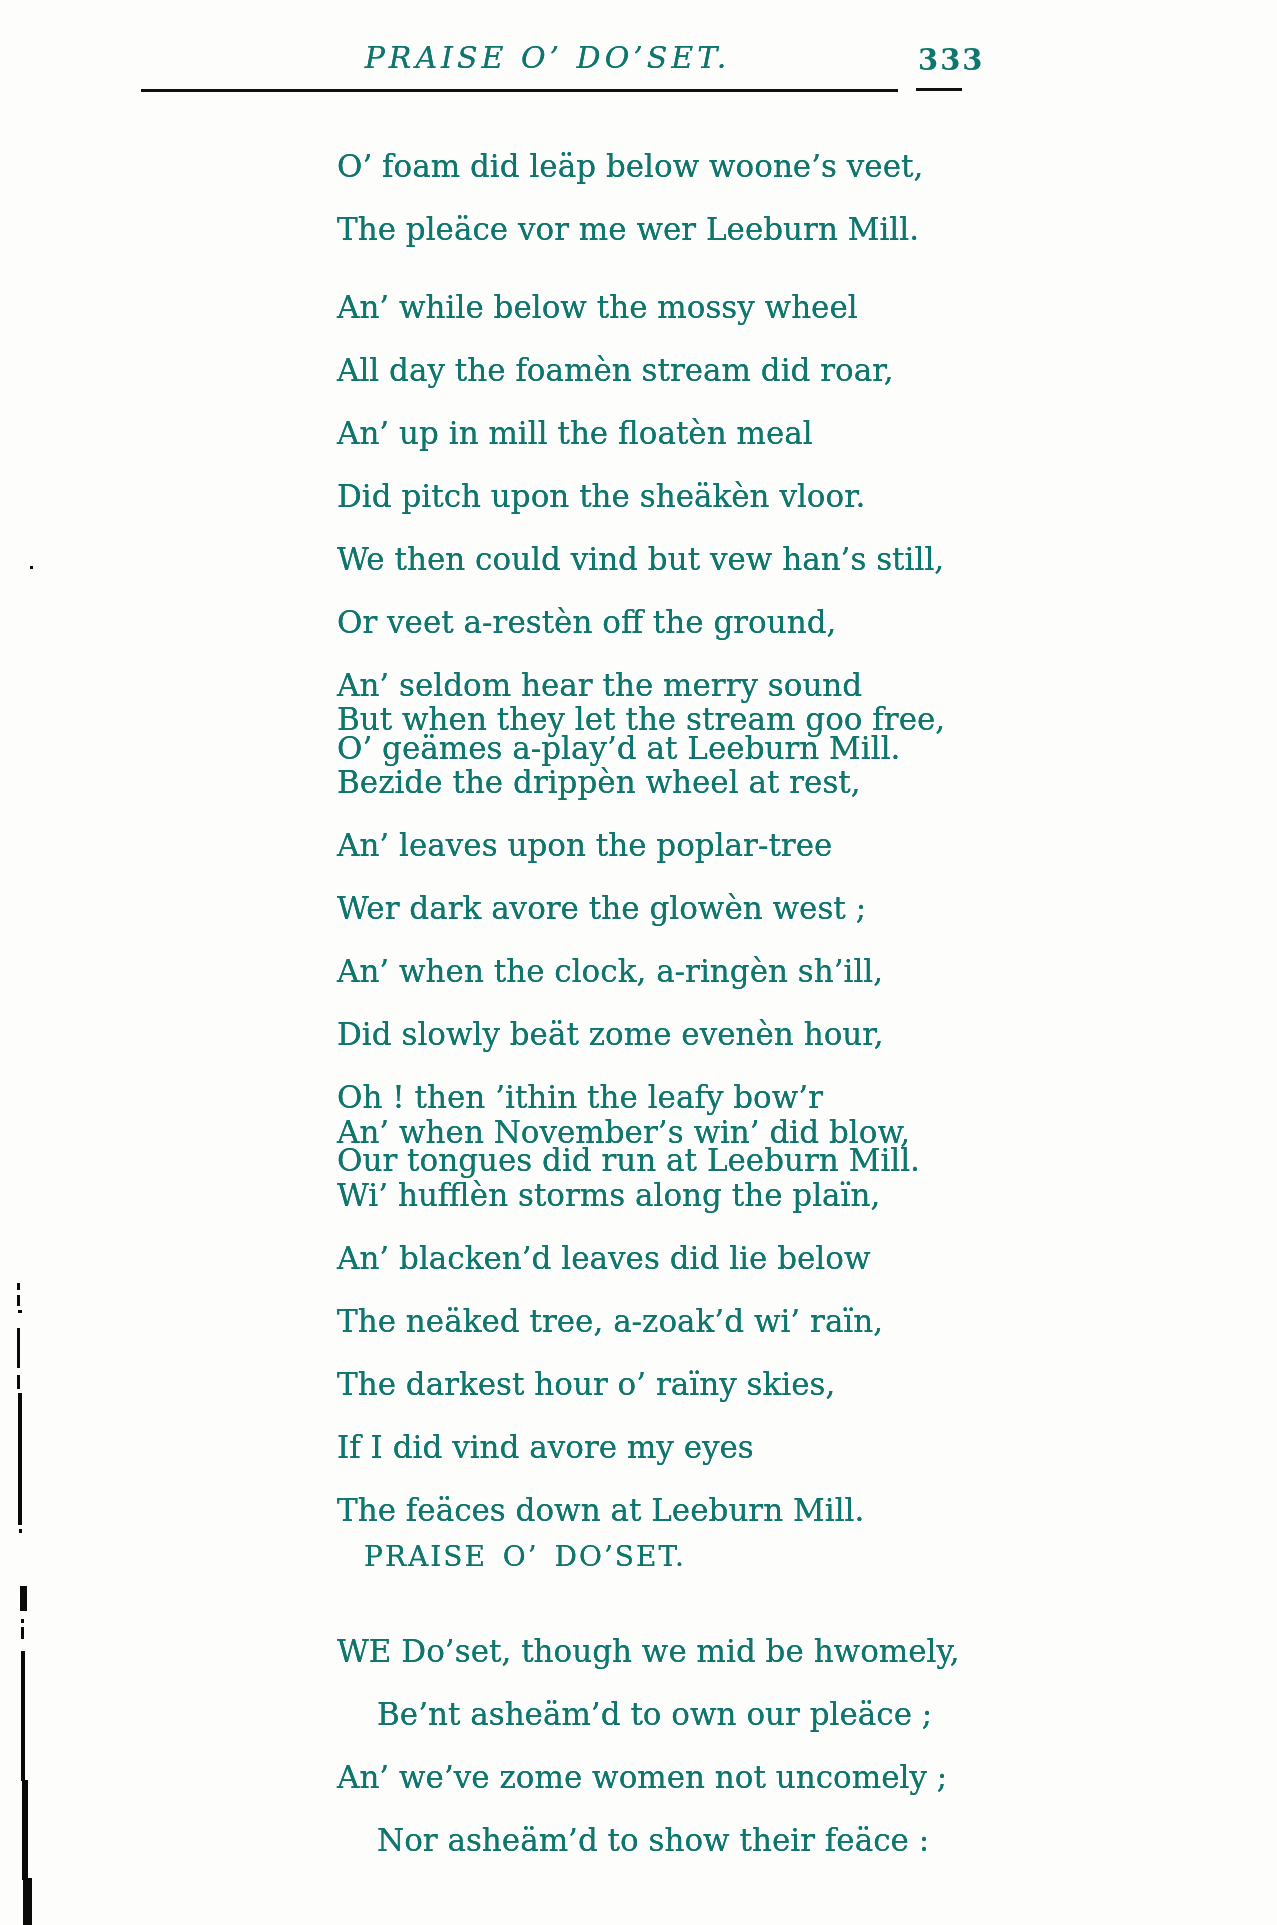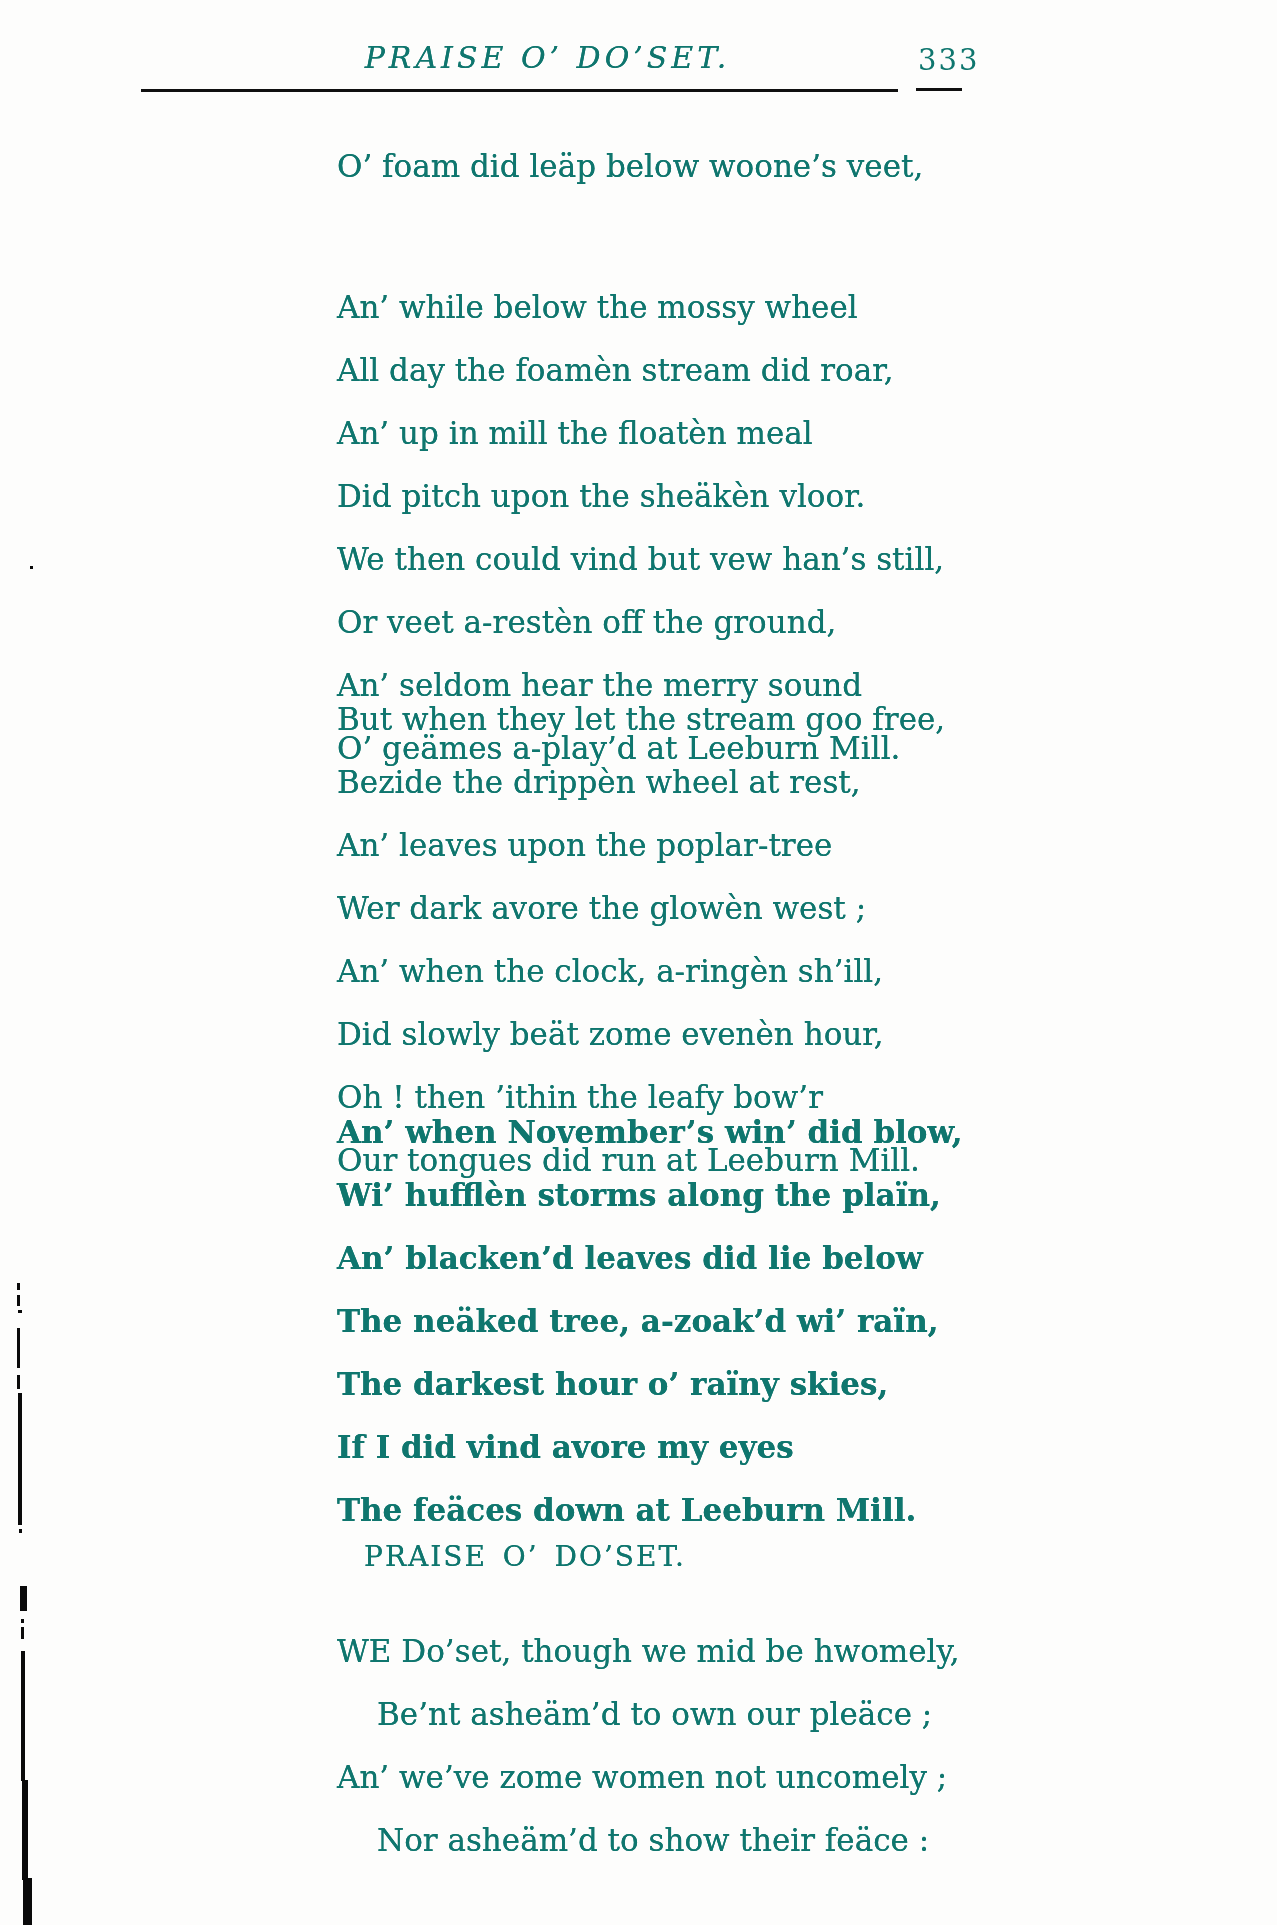--- a/index.html
+++ b/index.html
@@ -34,21 +34,21 @@
     letter-spacing: 4px;
     white-space: nowrap;
     text-shadow: 0 0 0.5px currentColor;
   }
   .page-number {
     position: absolute;
     left: 778px;
     top: 3px;
     width: 90px;
     font-size: 29px;
-    font-weight: normal;
+    font-weight: bold;
     letter-spacing: 2px;
   }
   .header-rule {
     position: absolute;
     top: 89px;
     left: 141px;
     width: 757px;
     height: 3px;
     background: #101010;
   }
@@ -69,21 +69,21 @@
     text-shadow: 0 0 0.6px currentColor;
   }
   .stanza p {
     margin: 16px;
     white-space: pre;
   }
   .stanza p.indent { padding-left: 40px; }
   .s1 { top: 127px; }
   .s2 { top: 268px; }
   .s3 { top: 680px; }
-  .s4 { top: 1093px; font-weight: bold; }
+  .s4 { top: 1093px; }
   .s5 { top: 1612px; }
   .poem-title {
     position: absolute;
     top: 1540px;
     left: 130px;
     width: 790px;
     text-align: center;
     font-size: 28px;
     letter-spacing: 2px;
     word-spacing: 5px;
@@ -103,20 +103,21 @@
 
   <div class="running-header">
     <span class="header-title">PRAISE O’ DO’SET.</span>
     <span class="page-number">333</span>
   </div>
   <div class="header-rule"></div>
   <div class="header-rule-dash"></div>
 
   <div class="stanza s1">
     <p>O’ foam did leäp below woone’s veet,</p>
+    <p>The pleäce vor me wer Leeburn Mill.</p>
   </div>
 
   <div class="stanza s2">
     <p>An’ while below the mossy wheel</p>
     <p>All day the foamèn stream did roar,</p>
     <p>An’ up in mill the floatèn meal</p>
     <p>Did pitch upon the sheäkèn vloor.</p>
     <p>We then could vind but vew han’s still,</p>
     <p>Or veet a-restèn off the ground,</p>
     <p>An’ seldom hear the merry sound</p>

